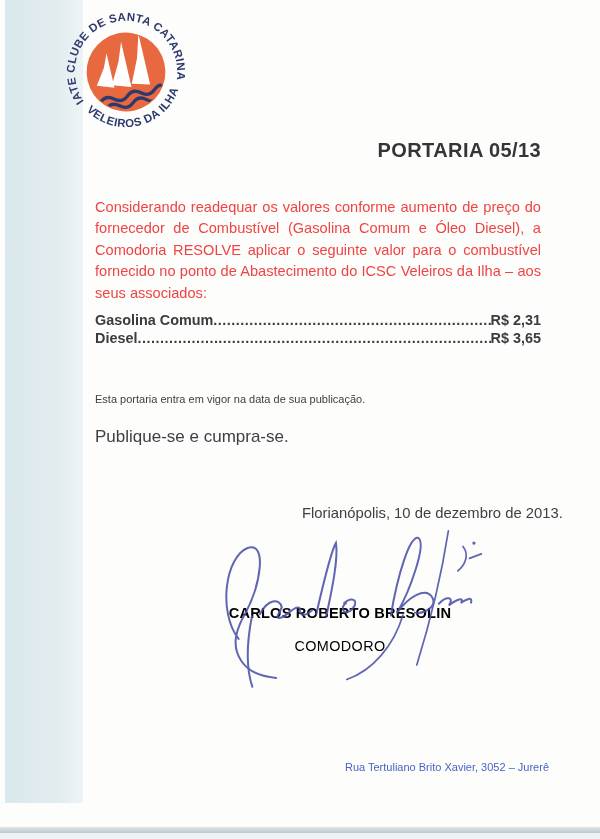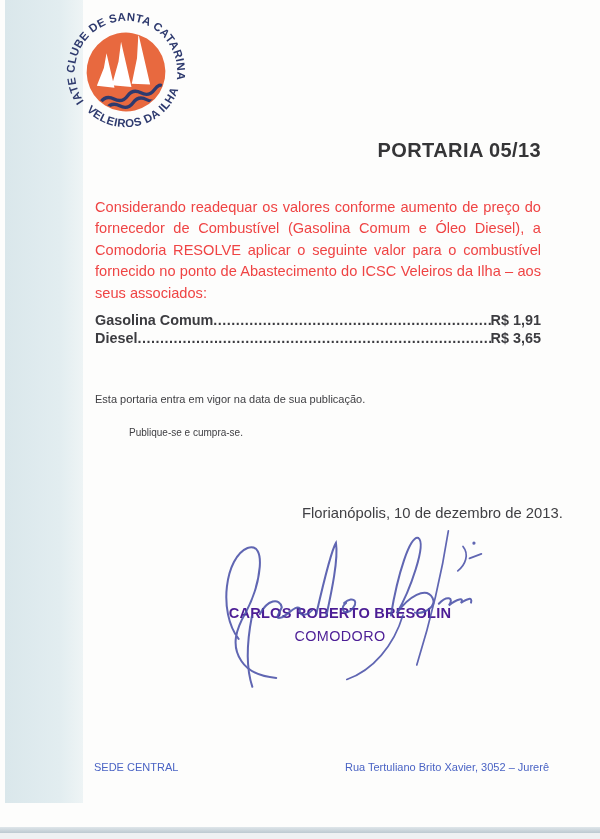--- a/index.html
+++ b/index.html
@@ -31,26 +31,26 @@
     font-size:14.6px;line-height:21.4px;color:#ef4444;}
 
   .price-list{left:95px;top:312px;width:446px;font-weight:bold;
     font-size:14.4px;color:#3c3c40;}
   .price-row{display:flex;align-items:flex-start;height:17.5px;}
   .price-label{white-space:nowrap;}
   .price-leader{flex:1;overflow:hidden;white-space:nowrap;letter-spacing:.5px;}
   .price-value{white-space:nowrap;}
 
   .effective-line{left:95px;top:393px;width:446px;font-size:11px;color:#404044;}
-  .publish-line{left:95px;top:427px;width:446px;font-size:10px;color:#404044;margin-left:34px;}
+  .publish-line{left:95px;top:427px;width:446px;font-size:17px;color:#404044;}
   .dateline{left:302px;top:505px;font-size:14.8px;color:#404044;}
 
-  .signatory{left:140px;top:605px;width:400px;text-align:center;color:#4c1d95;}
+  .signatory{left:140px;top:605px;width:400px;text-align:center;color:#000000;}
   .signatory-name{font-size:14.6px;font-weight:bold;letter-spacing:.2px;}
-  .signatory-role{font-size:14.4px;margin-top:7px;letter-spacing:.4px;}
+  .signatory-role{font-size:14.4px;margin-top:17px;letter-spacing:.4px;}
 
   .signature-svg{left:193px;top:513px;width:302px;height:174px;pointer-events:none;}
   .signature-svg svg{width:100%;height:100%;transform:rotate(-2deg);}
 
   .footer{top:734px;font-size:11px;line-height:13.4px;white-space:pre-wrap;}
   .footer div{white-space:pre-wrap;}
   .footer-left{left:94px;text-align:left;}
   .footer-right{right:51px;text-align:right;}
 </style>
 </head>
@@ -87,21 +87,21 @@
 </div>
 
 <div class="abs doc-title">PORTARIA 05/13</div>
 
 <div class="abs paragraph">Considerando readequar os valores conforme aumento de preço do fornecedor de Combustível (Gasolina Comum e Óleo Diesel), a Comodoria RESOLVE aplicar o seguinte valor para o combustível fornecido no ponto de Abastecimento do ICSC Veleiros da Ilha – aos seus associados:</div>
 
 <div class="abs price-list">
   <div class="price-row">
     <span class="price-label">Gasolina Comum</span>
     <span class="price-leader">......................................................................................................................................................................................</span>
-    <span class="price-value">R$ 1,91</span>
+    <span class="price-value">R$ 2,31</span>
   </div>
   <div class="price-row">
     <span class="price-label">Diesel</span>
     <span class="price-leader">......................................................................................................................................................................................</span>
     <span class="price-value">R$ 3,65</span>
   </div>
 </div>
 
 <div class="abs effective-line">Esta portaria entra em vigor na data de sua publicação.</div>
 <div class="abs publish-line">Publique-se e cumpra-se.</div>
@@ -125,21 +125,20 @@
       <path d="M256 20 C248 62 234 112 220 152" stroke-width="1.7"></path>
       <path d="M208 102 C198 132 176 156 150 164" stroke-width="1.7"></path>
       <path d="M270 36 C276 44 272 54 264 60" stroke-width="1.7"></path>
       <path d="M276 48 L288 44" stroke-width="1.7"></path>
       <circle cx="281" cy="33" r="1.6" fill="#4a51a8" stroke="none"></circle>
     </g>
   </svg>
 </div>
 
 <div class="abs footer footer-left" style="color:#4a63c4;">
-  <div>SEDE CENTRAL</div>
   
   
   
 </div>
 
 <div class="abs footer footer-right" style="color:#4a63c4;">
   <div>Rua Tertuliano Brito Xavier, 3052 – Jurerê</div>
   
   
   

